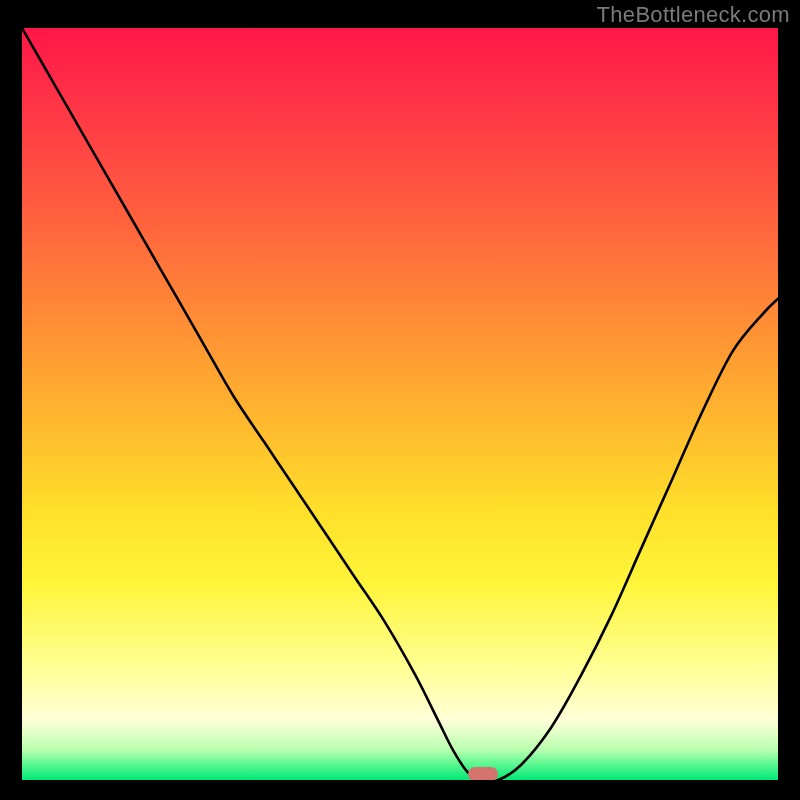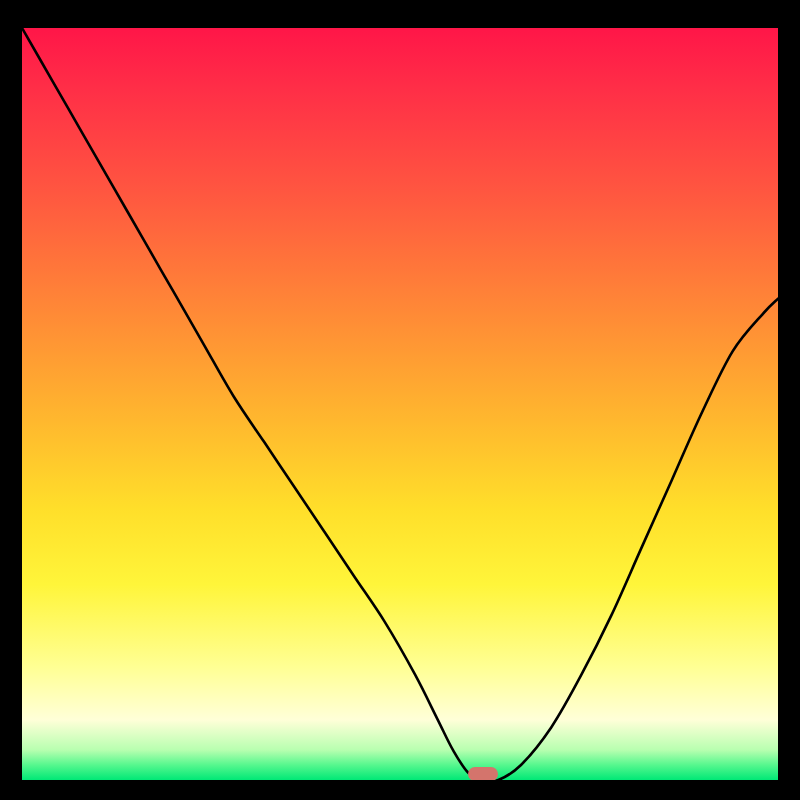--- a/index.html
+++ b/index.html
@@ -68,20 +68,21 @@
     background: #d4746c;
     z-index: 6;
     transform: translate(-50%, -50%);
   }
 </style>
 </head>
 <body>
 
 <div class="stage">
 
+  <div class="watermark">TheBottleneck.com</div>
 
   <div class="plot">
     <div class="gradient"></div>
 
     <svg class="curve-layer" viewBox="0 0 756 752" preserveAspectRatio="none">
       <path id="curve-path" fill="none" stroke="#000" stroke-width="2.6" stroke-linejoin="round" stroke-linecap="round" d="M 0.0 0.0 C 5.0 8.8, 20.2 35.1, 30.2 52.6 C 40.3 70.2, 50.4 87.7, 60.5 105.3 C 70.6 122.8, 80.6 140.4, 90.7 157.9 C 100.8 175.5, 110.9 193.0, 121.0 210.6 C 131.0 228.1, 141.1 245.7, 151.2 263.2 C 161.3 280.7, 171.4 298.3, 181.4 315.8 C 191.5 333.4, 201.6 352.2, 211.7 368.5 C 221.8 384.8, 231.8 398.6, 241.9 413.6 C 252.0 428.6, 262.1 443.7, 272.2 458.7 C 282.2 473.8, 292.3 488.8, 302.4 503.8 C 312.5 518.9, 322.6 533.9, 332.6 549.0 C 342.7 564.0, 352.8 577.8, 362.9 594.1 C 373.0 610.4, 384.3 630.4, 393.1 646.7 C 401.9 663.0, 409.5 679.3, 415.8 691.8 C 422.1 704.4, 425.9 713.1, 430.9 721.9 C 436.0 730.7, 441.0 739.5, 446.0 744.5 C 451.1 749.5, 456.1 750.7, 461.2 752.0 C 466.2 753.3, 470.0 754.5, 476.3 752.0 C 482.6 749.5, 490.1 745.7, 499.0 737.0 C 507.8 728.2, 519.1 714.4, 529.2 699.4 C 539.3 684.3, 549.4 665.5, 559.4 646.7 C 569.5 627.9, 579.6 607.9, 589.7 586.6 C 599.8 565.3, 609.8 541.4, 619.9 518.9 C 630.0 496.3, 640.1 473.8, 650.2 451.2 C 660.2 428.6, 670.3 404.8, 680.4 383.5 C 690.5 362.2, 700.6 339.7, 710.6 323.4 C 720.7 307.1, 733.3 294.5, 740.9 285.8 C 748.4 277.0, 753.5 273.2, 756.0 270.7"></path>
     </svg>
 
     <div id="marker" class="marker" style="left: 461.16px; top: 746px; background: rgb(212, 116, 108);"></div>
   </div>

